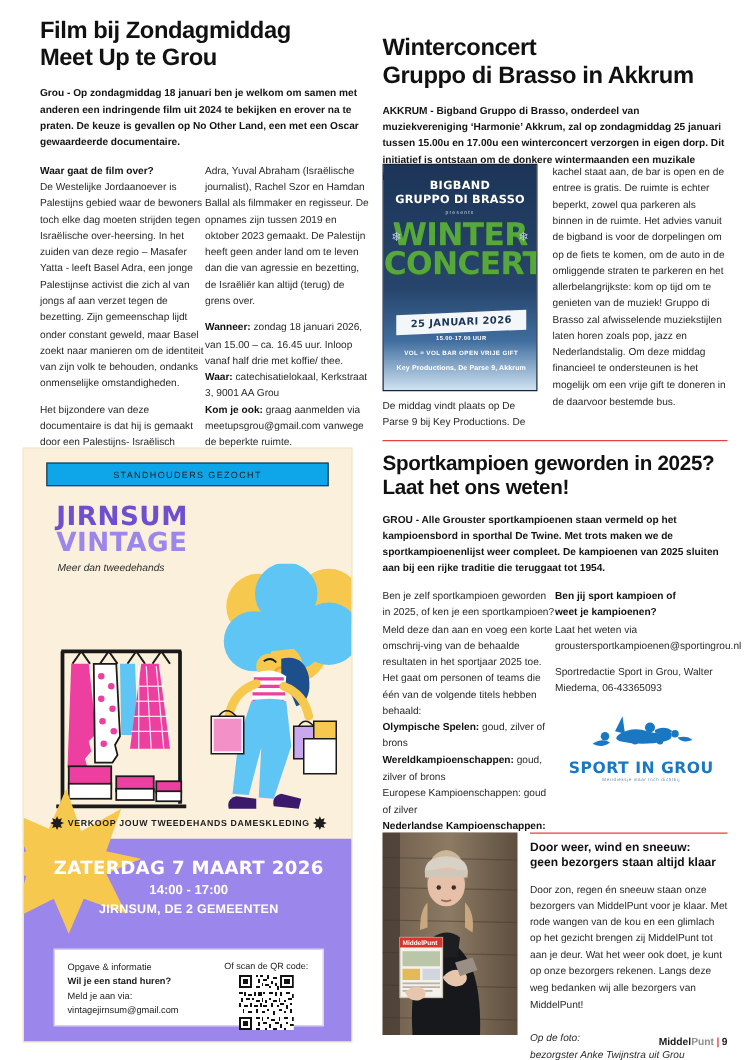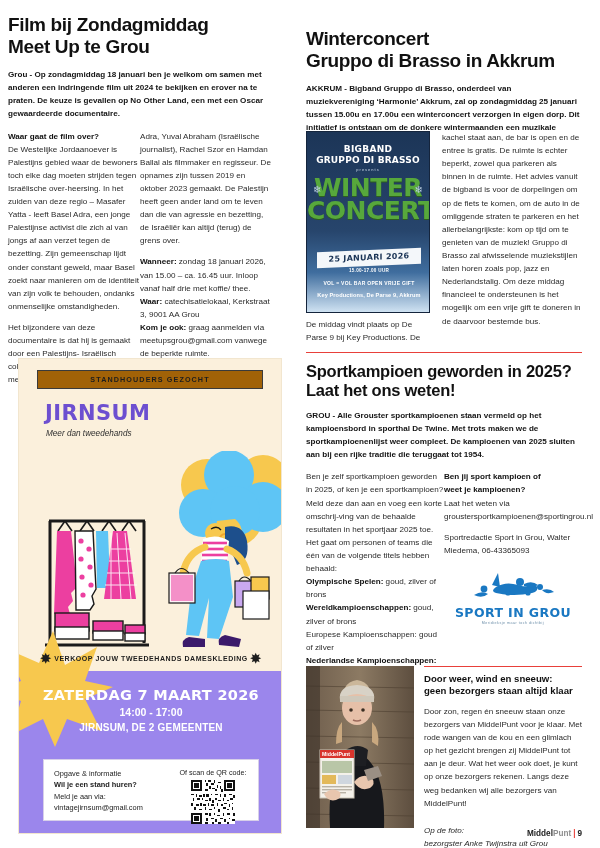--- a/index.html
+++ b/index.html
@@ -5,21 +5,21 @@
   * { box-sizing: border-box; margin: 0; padding: 0; }
   html, body {
     width: 600px; height: 848px;
     background: #ffffff;
     font-family: "Liberation Sans", sans-serif;
     color: #1b1b1b;
     overflow: hidden;
   }
   .page { position: relative; width: 600px; height: 848px; padding: 0; }
 
-  .col-left  { position: absolute; left: 8px;  top: 14px; width: 264px; }
+  .col-left  { position: absolute; left: 32px;  top: 14px; width: 264px; }
   .col-right { position: absolute; left: 306px; top: 28px; width: 276px; }
 
   h1.headline {
     font-size: 19px; line-height: 1.16; font-weight: 700;
     letter-spacing: -0.35px; color: #111; margin-bottom: 10px;
   }
   p.lead {
     font-size: 8.1px; line-height: 1.62; font-weight: 700; color: #141414;
     margin-bottom: 9px;
   }
@@ -31,22 +31,22 @@
   p.body.tight { margin-bottom: 0; }
   .sub { font-weight: 700; color: #111; }
   .ital { font-style: italic; }
 
   
   .ad {
     position: absolute; left: 18px; top: 358px; width: 264px; height: 476px;
     background: #fbf0dc; overflow: hidden; border: 1px solid #f2e6cf;
   }
   .ad-badge {
-    margin: 11px 18px 0 18px; border: 1.4px solid #3a3a3a; background: #a16207;
-    text-align: center; font-size: 7.2px; font-weight: 700; letter-spacing: 1.1px;
+    margin: 11px 18px 0 18px; border: 1.4px solid #3a3a3a; background: #0ea5e9;
+    text-align: center; font-size: 7.2px; font-weight: 400; letter-spacing: 1.1px;
     padding: 4px 0; color: #1d1d1d;
   }
   .ad-title { margin: 14px 0 0 26px; position: relative; z-index: 4; }
   .ad-title .l1 {
     font-size: 21px; font-weight: 800; letter-spacing: 0.4px; color: #6d4fd0;
     line-height: 1.0; font-family: "DejaVu Sans", sans-serif;
   }
   .ad-title .l2, .ad-title .l3 {
     font-size: 21px; font-weight: 800; letter-spacing: 0.4px; color: #9b86ec;
     line-height: 1.02; font-family: "DejaVu Sans", sans-serif;
@@ -187,20 +187,21 @@
       </div>
     </div>
   </div>
 
   <div class="ad">
 
     <div class="ad-badge">STANDHOUDERS GEZOCHT</div>
 
     <div class="ad-title">
       <div class="l1">JIRNSUM</div>
+      <div class="l2">VINTAGE</div>
     </div>
     <div class="ad-sub">Meer dan tweedehands</div>
 
     <svg class="cloud" style="left:148px; top:92px;" width="126" height="120" viewBox="0 0 126 120">
       <circle cx="40" cy="34" r="26" fill="#f7c84e"></circle>
       <circle cx="96" cy="30" r="26" fill="#f7c84e"></circle>
       <circle cx="66" cy="66" r="30" fill="#f7c84e"></circle>
       <circle cx="62" cy="24" r="25" fill="#5ec5f5"></circle>
       <circle cx="96" cy="56" r="25" fill="#5ec5f5"></circle>
       <circle cx="36" cy="62" r="24" fill="#5ec5f5"></circle>

